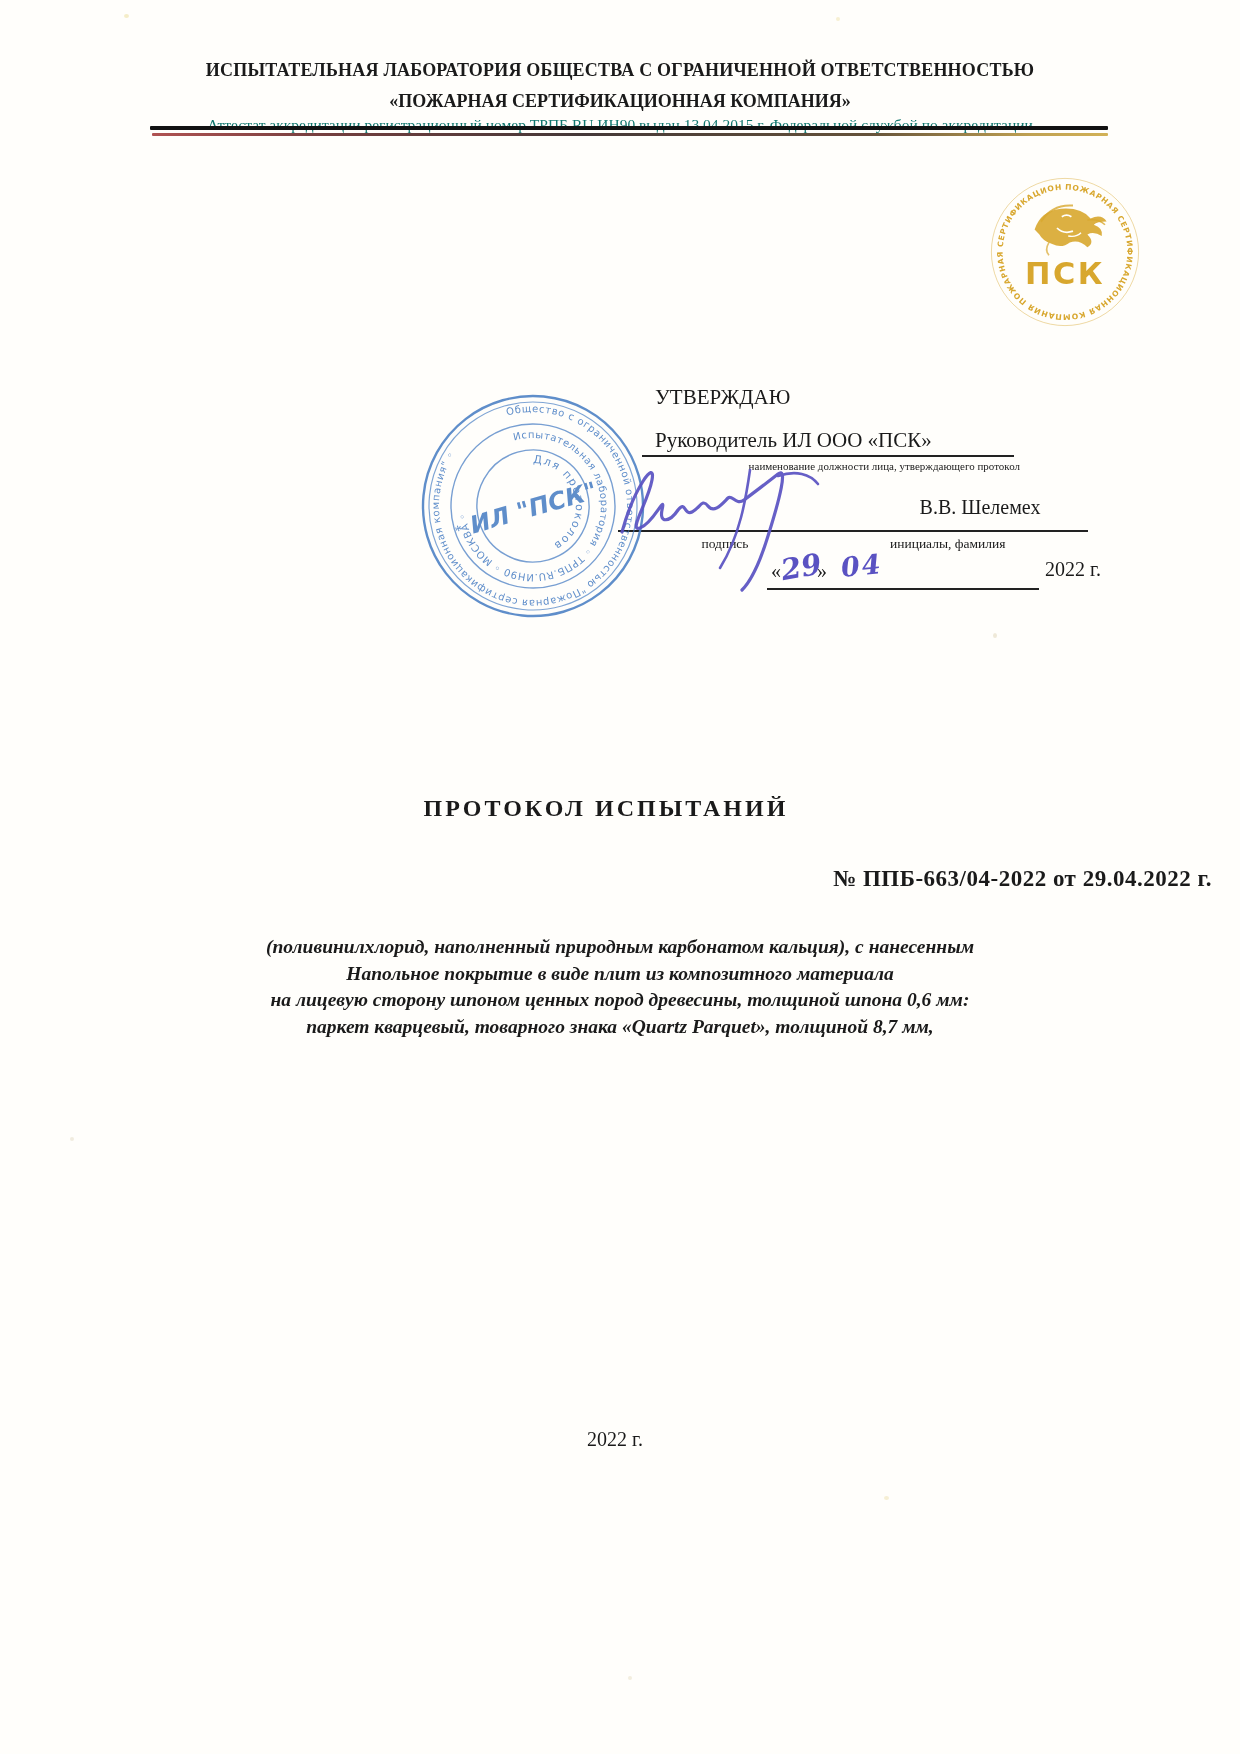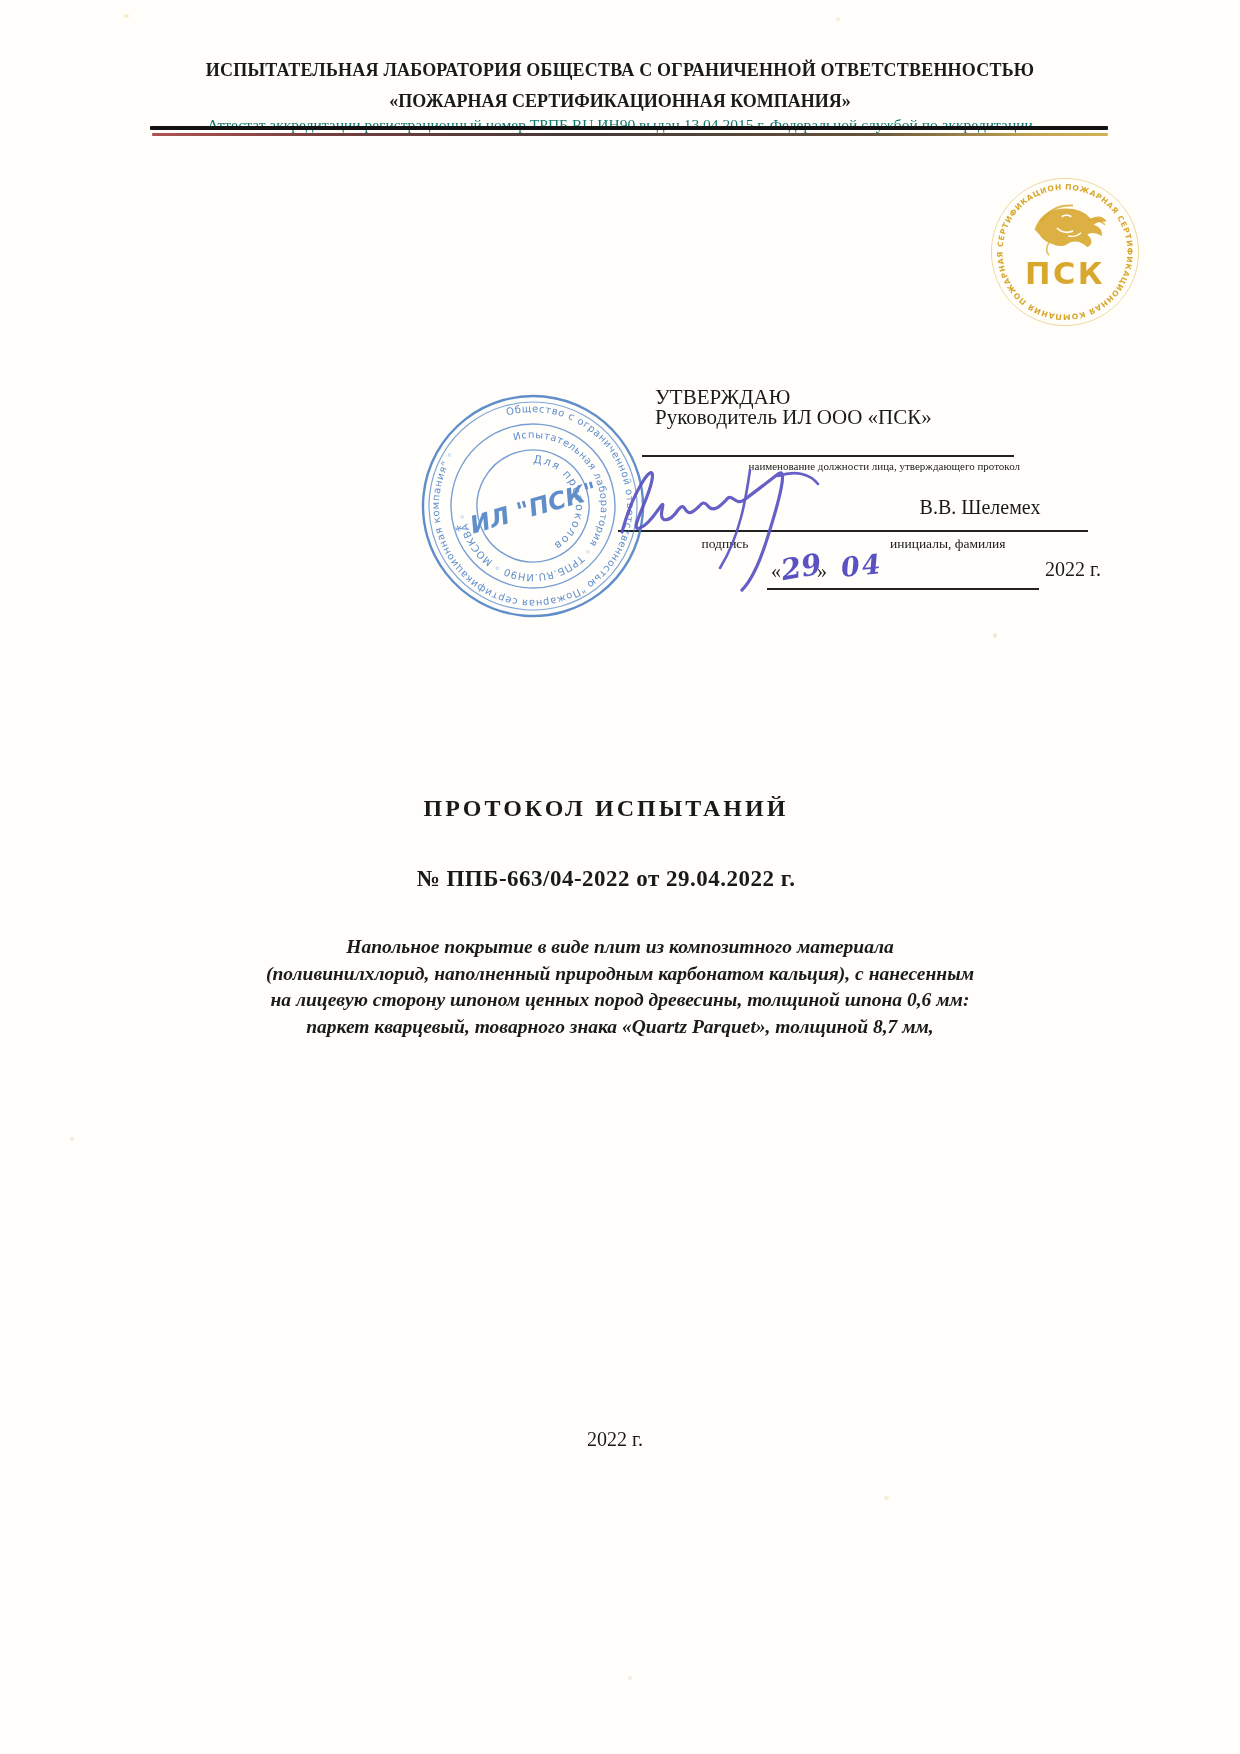--- a/index.html
+++ b/index.html
@@ -23,42 +23,42 @@
   .hdr-l2{font-weight:bold;font-size:18px;margin-top:10px;}
   .hdr-l3{font-size:15.5px;margin-top:4px;color:#0f766e;}
   .rule-black{left:150px;top:126px;width:958px;height:4px;background:#121212;border-radius:1px;}
   .rule-red{left:152px;top:133px;width:956px;height:3px;
     background:linear-gradient(90deg,#a23434 0%,#5c1d1d 18%,#241616 45%,#4a3418 75%,#b59134 92%,#caa43a 100%);
     opacity:.85;border-radius:1px;}
   
   .gold-stamp{left:985px;top:172px;width:160px;height:160px;}
   
   .approve-word{left:655px;top:385px;font-size:21px;}
-  .approver-title{left:655px;top:405px;font-size:21px;}
+  .approver-title{left:655px;top:428px;font-size:21px;}
   .title-line{left:642px;top:455px;width:372px;height:2px;background:#222;}
   .title-caption{left:660px;top:460px;width:360px;font-size:11px;text-align:right;}
   .sig-line{left:618px;top:530px;width:268px;height:2px;background:#222;}
   .sig-caption{left:655px;top:536px;width:140px;font-size:13.5px;text-align:center;}
   .name-text{left:880px;top:496px;width:200px;font-size:20px;text-align:center;}
   .name-line{left:878px;top:530px;width:210px;height:2px;background:#222;}
   .name-caption{left:890px;top:536px;width:190px;font-size:13.5px;text-align:left;}
   .date-row{left:765px;top:552px;width:380px;height:44px;font-size:20px;}
   .q-open{position:absolute;left:6px;top:8px;font-size:20px;}
   .q-close{position:absolute;left:52px;top:8px;font-size:20px;}
   .hand{color:#5a52c2;font-style:italic;font-weight:bold;font-family:"DejaVu Serif",serif;}
   .hand-day{position:absolute;left:16px;top:-2px;font-size:29px;transform:rotate(-10deg);}
   .hand-month{position:absolute;left:76px;top:-2px;font-size:27px;transform:rotate(-6deg);letter-spacing:2px;}
   .date-line{position:absolute;left:2px;top:36px;width:272px;height:2px;background:#222;}
   .date-year{position:absolute;left:280px;top:6px;font-size:20px;}
   
   .signature{left:600px;top:440px;width:300px;height:180px;pointer-events:none;}
   .blue-stamp{left:415px;top:388px;width:236px;height:236px;opacity:.88;}
   
   .doc-title{left:0;top:795px;width:1212px;text-align:center;font-size:24px;font-weight:bold;letter-spacing:3px;}
-  .doc-number{left:0;top:866px;width:1212px;text-align:center;font-size:23px;font-weight:bold;letter-spacing:.5px;}
+  .doc-number{left:0;top:866px;width:1212px;text-align:right;font-size:23px;font-weight:bold;letter-spacing:.5px;}
   .descr{left:120px;top:934px;width:1000px;text-align:center;
     font-size:19.5px;font-weight:bold;font-style:italic;line-height:26.5px;}
   .footer{left:0;top:1424px;width:1230px;text-align:center;font-size:20px;line-height:31px;}
   
   .speck{position:absolute;border-radius:50%;}
 </style>
 </head>
 <body>
 
 <div id="page">
@@ -142,22 +142,22 @@
       <path d="M22,92 C34,48 56,18 52,40 C48,62 28,92 40,88 C54,83 66,52 62,70 C59,84 70,82 78,70 C86,60 84,76 92,72 C100,68 102,58 108,66 C114,74 122,64 128,58 C132,54 136,66 144,60 C152,54 168,42 178,34 C188,26 180,58 168,96 C160,122 150,142 142,150"></path>
       <path d="M150,30 C146,58 140,96 120,128" stroke-width="2.6"></path>
       <path d="M178,36 C196,30 210,34 218,44" stroke-width="2.6"></path>
     </g>
   </svg>
 
   <div class="abs doc-title">ПРОТОКОЛ ИСПЫТАНИЙ</div>
   <div class="abs doc-number">№ ППБ-663/04-2022 от 29.04.2022 г.</div>
 
   <div class="abs descr">
+    <div>(поливинилхлорид, наполненный природным карбонатом кальция), с нанесенным</div>
     <div>Напольное покрытие в виде плит из композитного материала</div>
-    <div>(поливинилхлорид, наполненный природным карбонатом кальция), с нанесенным</div>
     <div>на лицевую сторону шпоном ценных пород древесины, толщиной шпона 0,6 мм:</div>
     <div>паркет кварцевый, товарного знака «Quartz Parquet», толщиной 8,7 мм,</div>
   </div>
 
   <div class="abs footer">
     <div>2022 г.</div>
   </div>
 
   <div class="speck" style="left:124px;top:14px;width:5px;height:4px;background:#f5edc8;"></div>
   <div class="speck" style="left:836px;top:17px;width:4px;height:4px;background:#f7f0d2;"></div>

